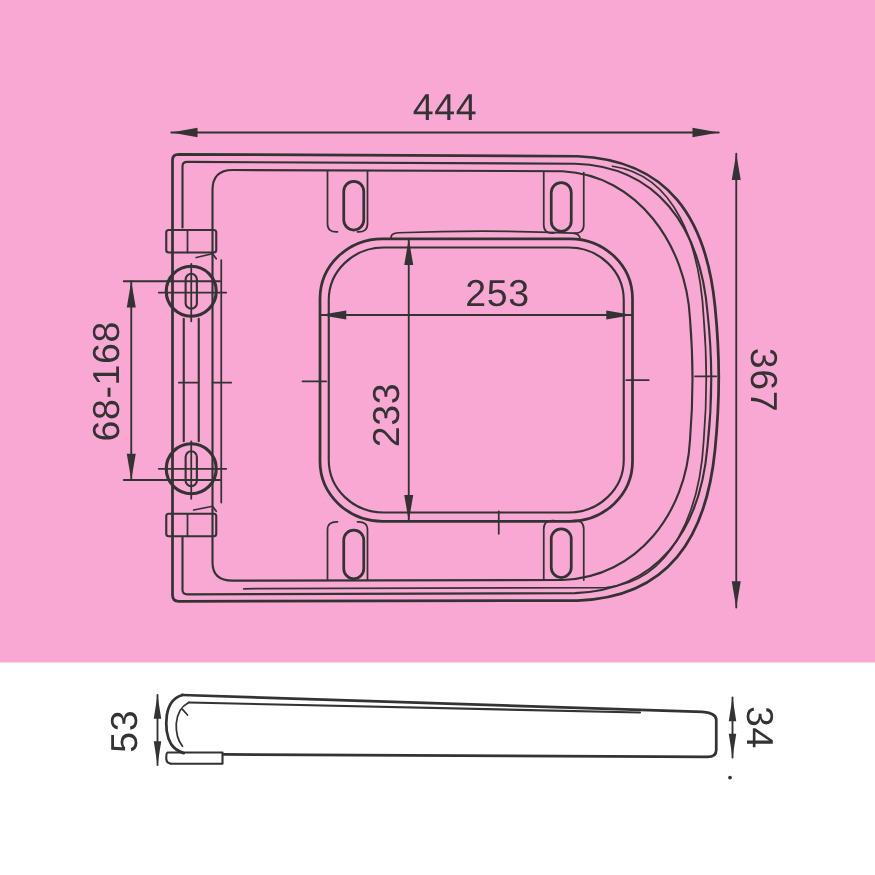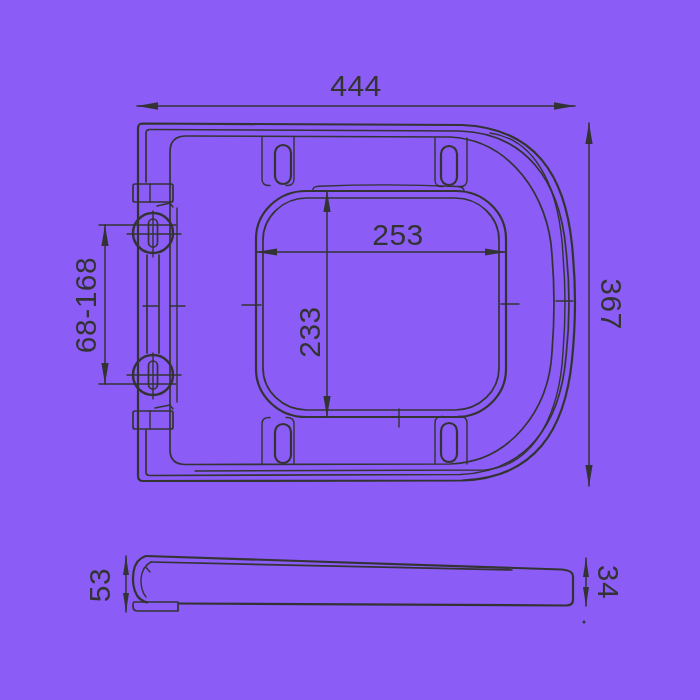--- a/index.html
+++ b/index.html
@@ -5,23 +5,23 @@
   html, body {
     margin: 0;
     padding: 0;
     background: #ffffff;
     width: 700px;
     height: 700px;
     overflow: hidden;
   }
   .canvas-wrap {
     width: 700px;
-    height: 700px;
+    height: 530px;
     position: relative;
-    background: #8b5cf6;
+    background: #f9a8d4;
   }
   svg {
     display: block;
   }
   .ln {
     fill: none;
     stroke: #333333;
     stroke-width: 1.7;
     stroke-linecap: round;
     stroke-linejoin: round;

